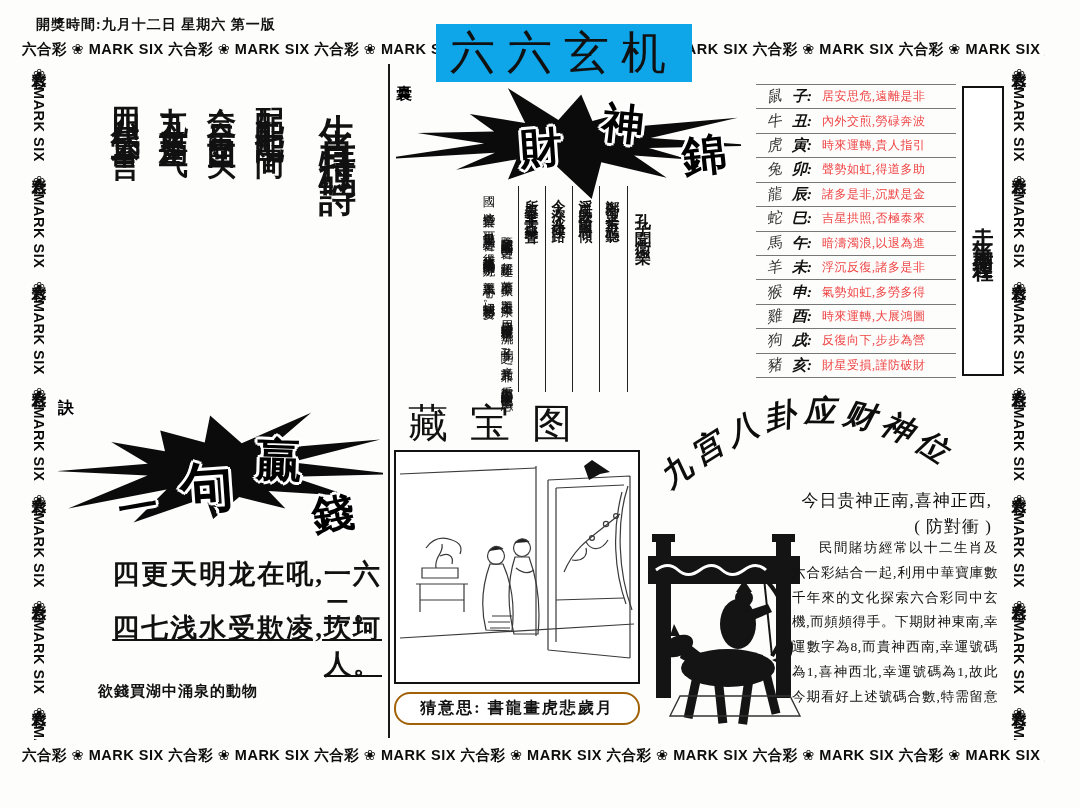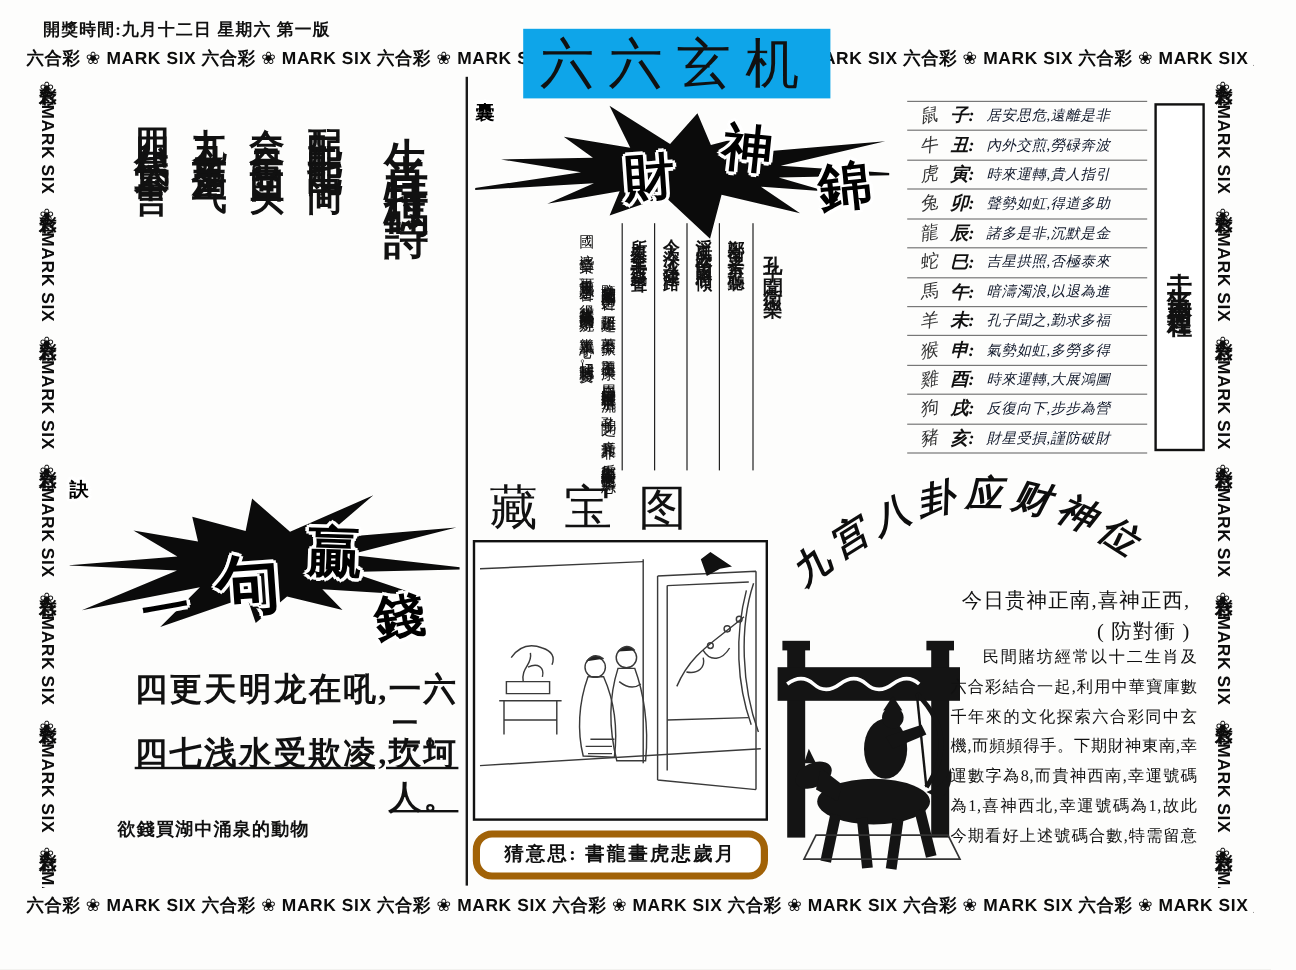--- a/index.html
+++ b/index.html
@@ -64,31 +64,31 @@
     writing-mode:vertical-rl; text-orientation:upright;
   }
   .jw .jw-poem-title { font-size:16px; font-weight:900; letter-spacing:9px; padding:14px 4px 0 4px; margin:0 3px; border-left:1px solid #222; }
   .jw .jw-poem-line  { font-size:14px; font-weight:700; letter-spacing:5px; padding:2px 3px; margin:0 2px; border-left:1px solid #222; }
   .jw .jw-comment    { font-size:12.5px; line-height:18px; letter-spacing:1px; text-indent:3.2em; margin-left:2px; }
 
   
   .tmap-title { position:absolute; left:408px; top:396px; font-size:40px; font-weight:400; letter-spacing:22px; }
   .tmap-frame { position:absolute; left:394px; top:450px; width:246px; height:234px; border:2px solid #111; background:#fff; }
   .tmap-caption {
-    position:absolute; left:394px; top:692px; width:246px; border:6px solid #a16207; border-radius:16px;
+    position:absolute; left:394px; top:692px; width:246px; border:2px solid #a16207; border-radius:16px;
     font-size:16px; font-weight:700; text-align:center; padding:4px 2px; letter-spacing:2px; background:#fff;
   }
 
   
   .ztable { position:absolute; left:756px; top:84px; width:200px; height:294px; display:flex; flex-direction:column; }
   .z-row { flex:1; display:flex; align-items:center; border-bottom:1px solid #777; }
   .z-row:first-child { border-top:1px solid #777; }
   .z-animal { width:36px; font-size:15px; font-style:italic; color:#333; transform:rotate(-10deg); text-align:center; }
   .z-branch { width:30px; font-size:15px; font-weight:700; font-style:italic; }
-  .z-fortune { flex:1; font-size:12px; font-style:italic; letter-spacing:0.5px; color:#0f172a; white-space:nowrap; }
+  .z-fortune { flex:1; font-size:12px; letter-spacing:0.5px; color:#ef4444; white-space:nowrap; }
   .weekly-box {
     position:absolute; left:962px; top:86px; height:290px; border:2px solid #111;
     writing-mode:vertical-rl; text-orientation:upright; font-size:21px; font-weight:700;
     letter-spacing:5px; padding:10px 5px; text-align:center; background:#fff;
   }
 
   
   .arc-wrap { position:absolute; left:652px; top:390px; width:348px; height:122px; }
   .arc-wrap text { font-size:31px; font-weight:700; font-style:italic; letter-spacing:7px; fill:#0d0d0d; }
   .bagua-lines { position:absolute; left:668px; top:488px; width:324px; text-align:right; font-size:17px; font-weight:400; line-height:26px; letter-spacing:1px; }
@@ -232,21 +232,21 @@
         <span class="z-fortune">吉星拱照,否極泰來</span>
       </div>
       <div class="z-row">
         <span class="z-animal">馬</span>
         <span class="z-branch">午:</span>
         <span class="z-fortune">暗濤濁浪,以退為進</span>
       </div>
       <div class="z-row">
         <span class="z-animal">羊</span>
         <span class="z-branch">未:</span>
-        <span class="z-fortune">孔子聞之,勤求多福</span>
+        <span class="z-fortune">浮沉反復,諸多是非</span>
       </div>
       <div class="z-row">
         <span class="z-animal">猴</span>
         <span class="z-branch">申:</span>
         <span class="z-fortune">氣勢如虹,多勞多得</span>
       </div>
       <div class="z-row">
         <span class="z-animal">雞</span>
         <span class="z-branch">酉:</span>
         <span class="z-fortune">時來運轉,大展鴻圖</span>

